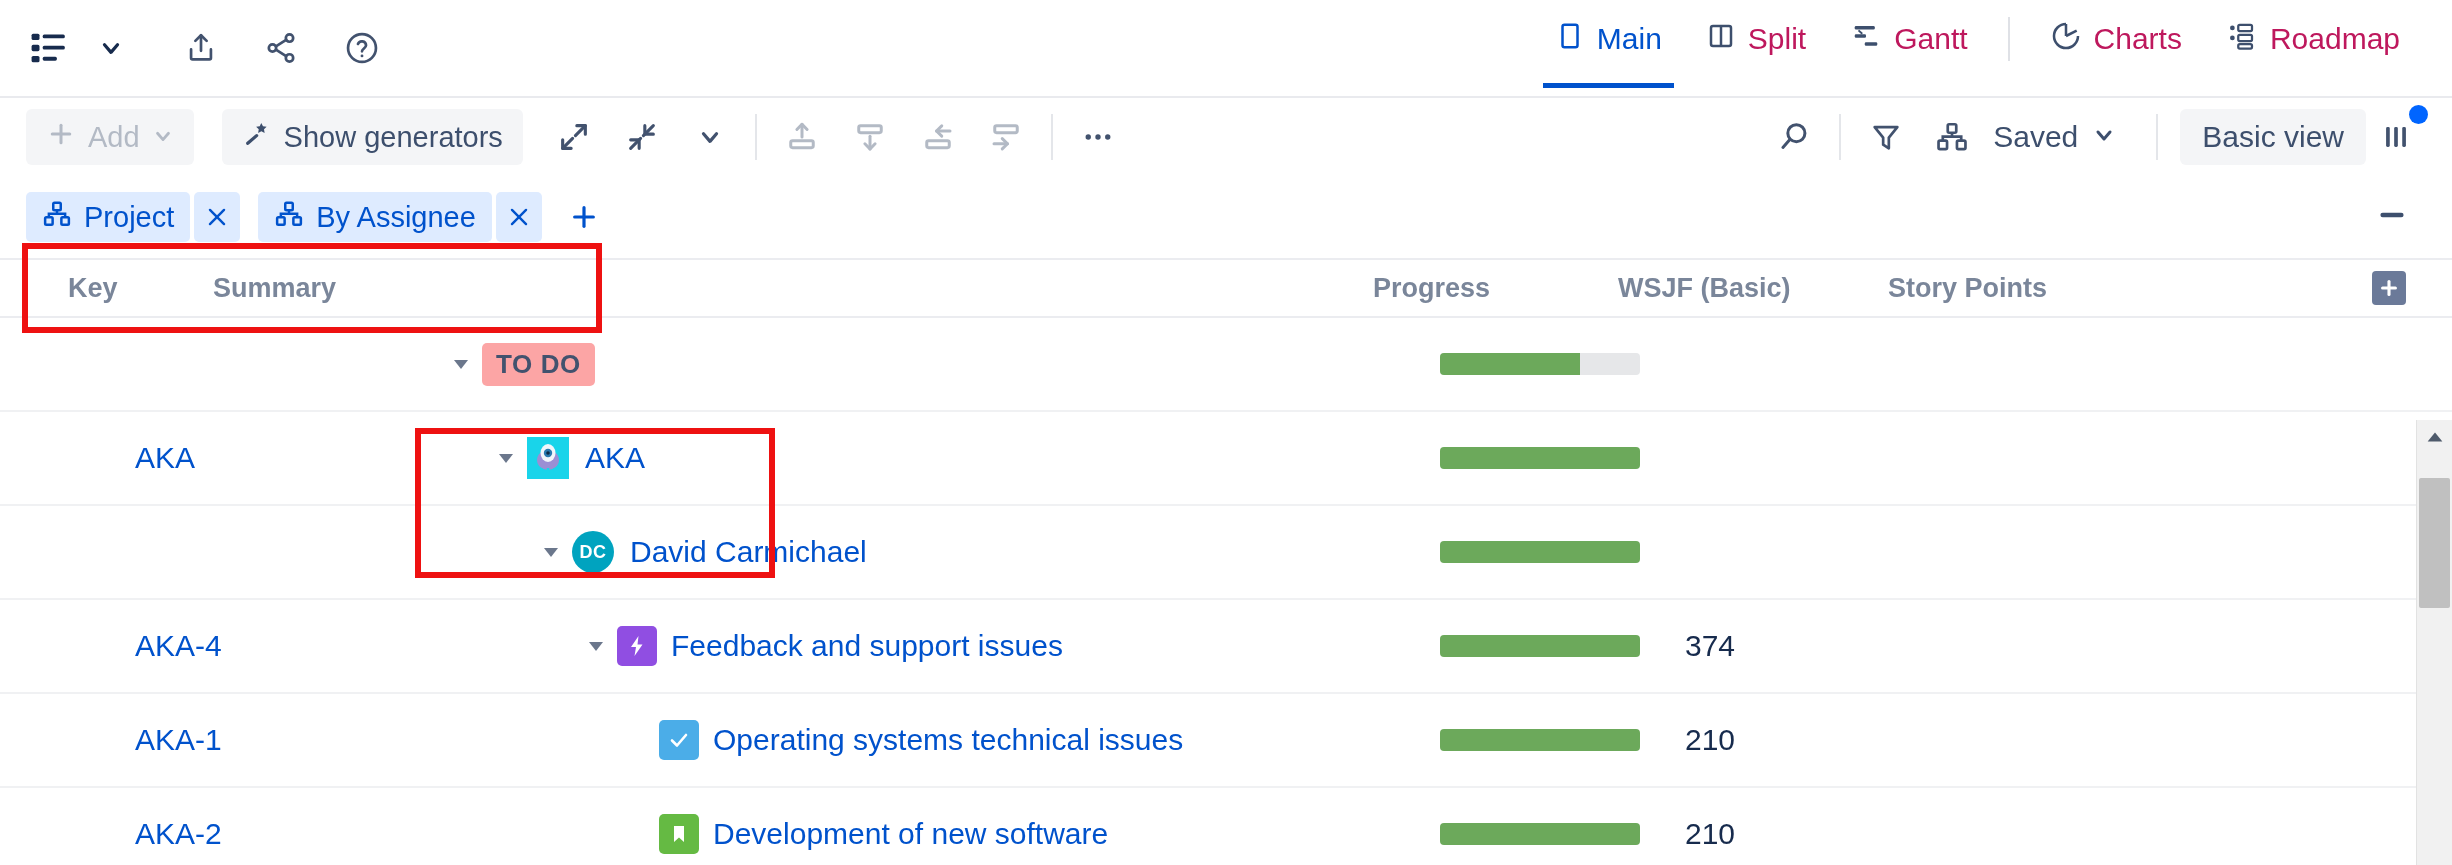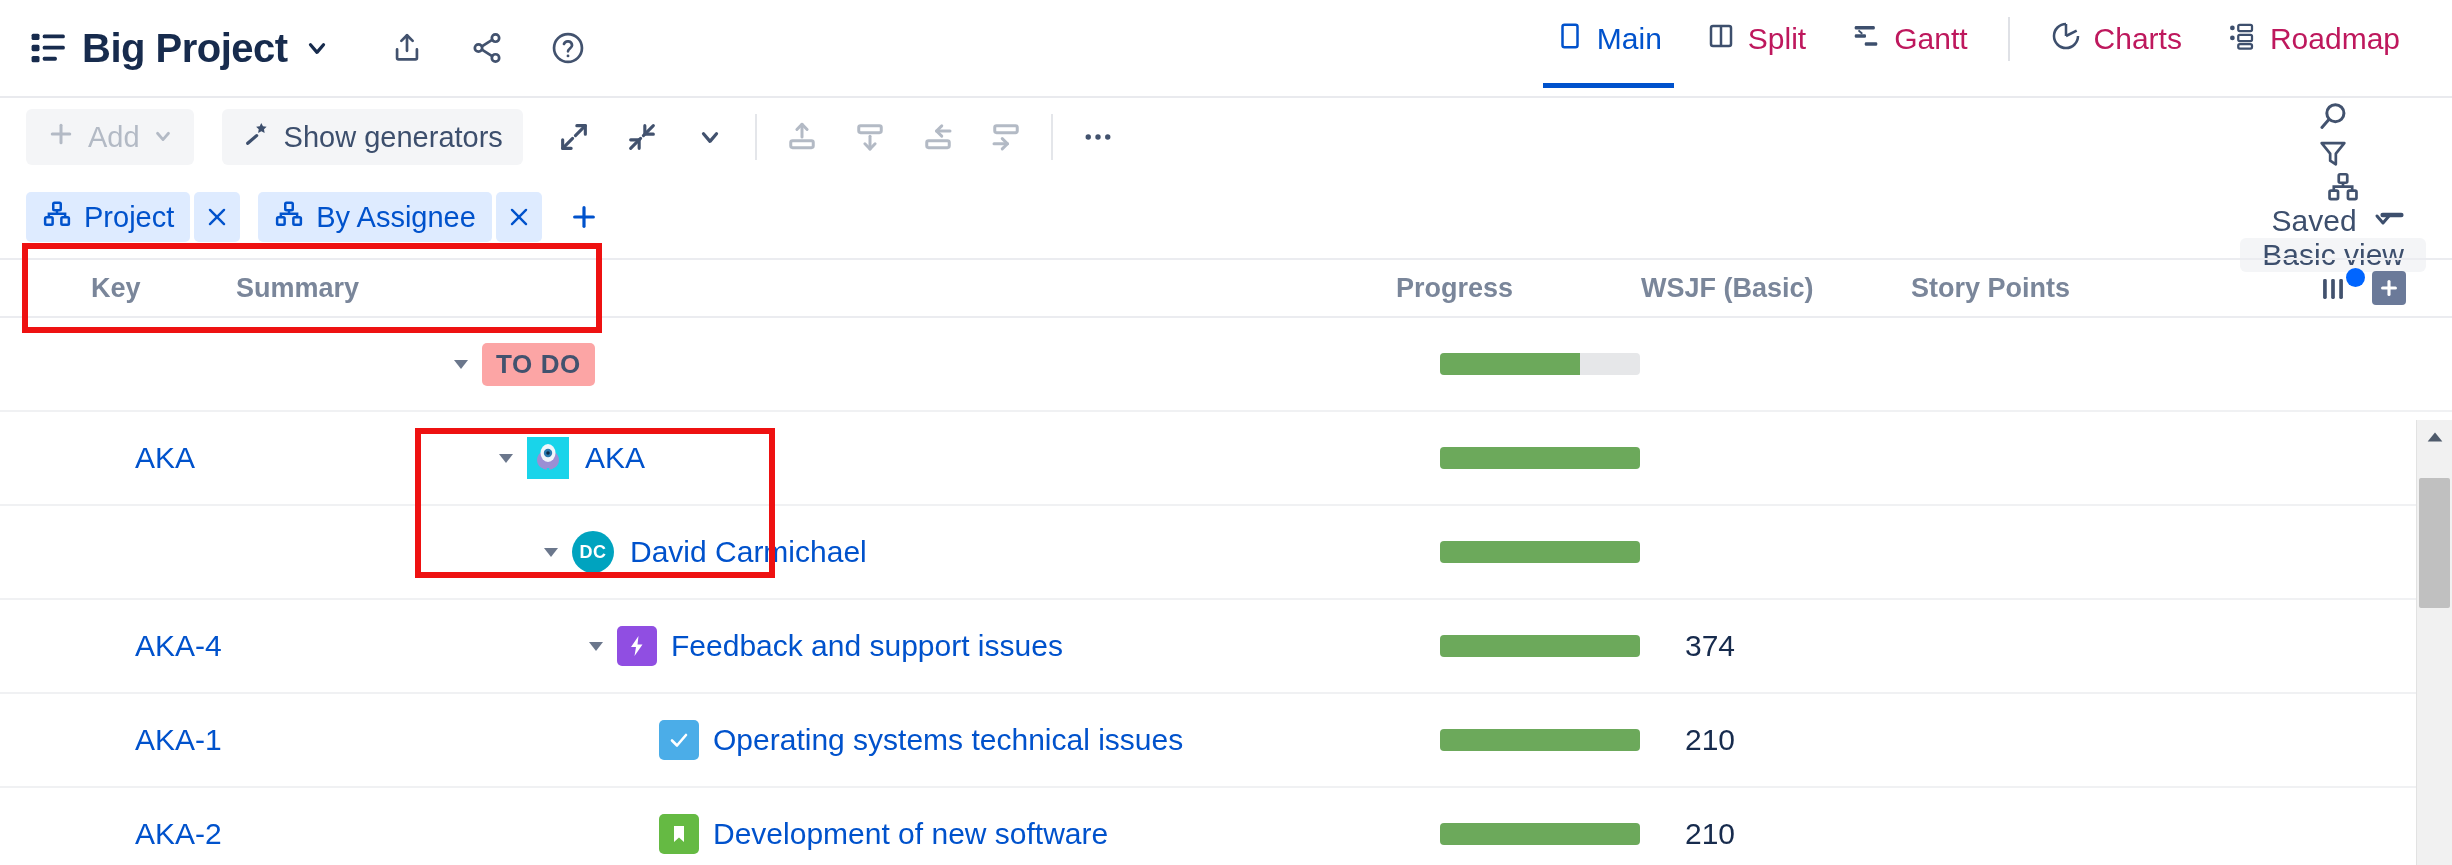--- a/index.html
+++ b/index.html
@@ -50,21 +50,21 @@
   .btn-soft {
     display:flex; align-items:center; gap:12px;
     background:#f4f5f7; border-radius:6px;
     height: 56px; padding: 0 20px;
     font-size: 29px; color:#3d4f6d; cursor:pointer; white-space:nowrap;
   }
   .btn-soft.disabled { color:#b3bac5; }
   .tb-icon { width:46px; height:56px; display:flex; align-items:center; justify-content:center; cursor:pointer; }
   .tb-gap { width: 28px; }
   .tb-sep { width:2px; height:46px; background:#e4e6ea; margin: 0 22px; }
-  .tb-right { position:absolute; right:26px; top:0; height:78px; display:flex; align-items:center;flex-direction:column; }
+  .tb-right { position:absolute; right:26px; top:0; height:78px; display:flex; align-items:center; }
   .saved-btn { display:flex; align-items:center; gap:14px; font-size:30px; color:#3d4f6d; padding:0 18px; height:56px; cursor:pointer;}
   .basic-view {
     background:#f4f5f7; border-radius:6px; height:56px; display:flex; align-items:center;
     padding: 0 22px; font-size:30px; color:#3d4f6d; cursor:pointer; white-space:nowrap;
   }
   .cols-btn { position:relative; width:60px; height:56px; display:flex; align-items:center; justify-content:center; cursor:pointer; }
   .blue-dot { position:absolute; top:-4px; right:-2px; width:19px; height:19px; border-radius:50%; background:#0065ff; }
 
   
   .chips-row {
@@ -90,21 +90,21 @@
   .thead {
     height: 58px; display:flex; align-items:center;
     font-size: 27px; color:#7a869a; font-weight:700;
     border-bottom: 2px solid #ebecf0; position:relative;
   }
   .col-key    { width: 145px; padding-left: 0; text-align:left; }
   .col-sum    { width: 1160px; }
   .col-prog   { width: 245px; }
   .col-wsjf   { width: 270px; }
   .col-sp     { width: 300px; }
-  .thead .col-key { margin-left: 91px; }
+  .thead .col-key { margin-left: 68px; }
   .add-col {
     position:absolute; right: 46px; top: 50%; transform: translateY(-50%);
     width:34px; height:34px; background:#6b7a99; border-radius:4px;
     display:flex; align-items:center; justify-content:center; cursor:pointer;
   }
 
   .row {
     height: 94px; display:flex; align-items:center;
     border-bottom: 2px solid #f0f1f3; font-size: 30px; position:relative;
   }
@@ -158,21 +158,20 @@
       <span class="proj-icon">
         <svg width="38" height="38" viewBox="0 0 24 24" fill="#172b4d">
           <rect x="1" y="3" width="5" height="4" rx="1"></rect>
           <rect x="8" y="3.5" width="14" height="2.4" rx="1"></rect>
           <rect x="1" y="10" width="5" height="4" rx="1"></rect>
           <rect x="8" y="10.6" width="14" height="2.4" rx="1"></rect>
           <rect x="1" y="17" width="5" height="4" rx="1"></rect>
           <rect x="8" y="17.6" width="9" height="2.4" rx="1"></rect>
         </svg>
       </span>
-      <span class="proj-title">Big Project</span>
       <span class="caret-title">
         <svg width="26" height="26" viewBox="0 0 24 24" fill="none" stroke="#172b4d" stroke-width="3" stroke-linecap="round" stroke-linejoin="round">
             <polyline points="6 9 12 16 18 9"></polyline>
           </svg>
       </span>
     </div>
 
     <div class="hdr-icons">
       <span class="ico">
         <svg width="34" height="34" viewBox="0 0 24 24" fill="none" stroke="#42526e" stroke-width="1.9" stroke-linecap="round" stroke-linejoin="round">

